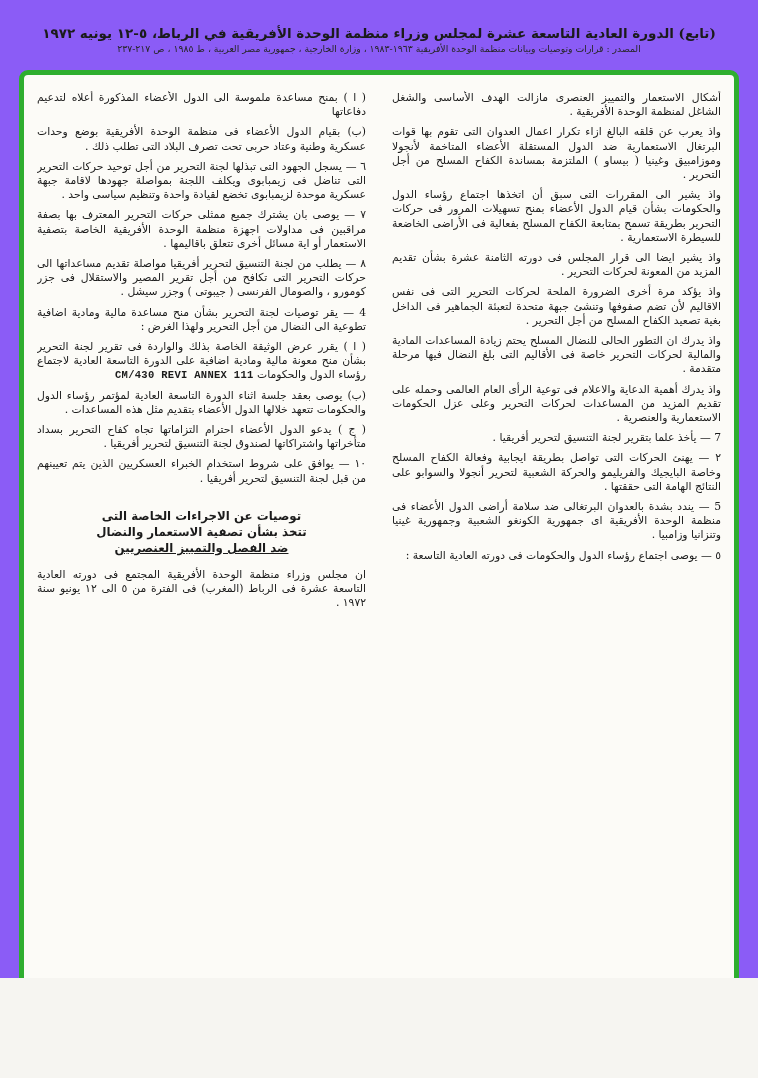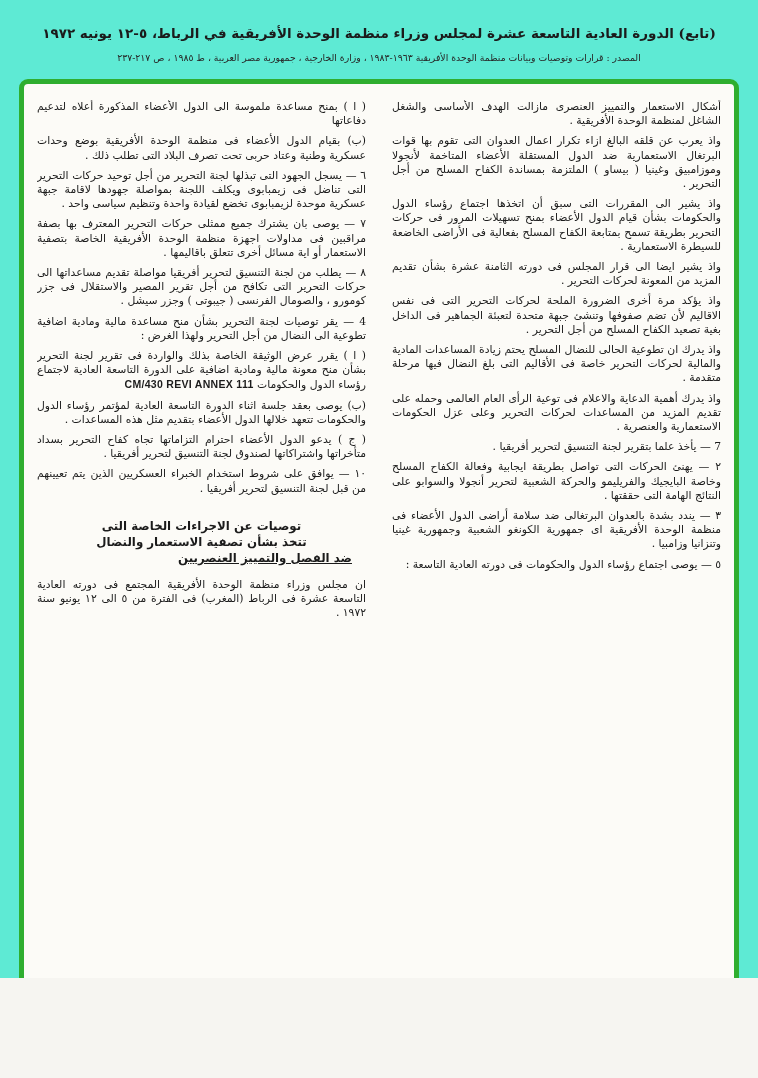--- a/index.html
+++ b/index.html
@@ -4,27 +4,27 @@
 <style>
   * { margin: 0; padding: 0; box-sizing: border-box; }
   html, body { width: 758px; height: 1078px; }
   body {
     background: #f6f5f1;
     font-family: "DejaVu Serif", "DejaVu Sans", serif;
     color: #1b1b1b;
   }
   .page {
     width: 758px; height: 978px;
-    background: #5eead4;
+    background: #8b5cf6;
     position: relative;
     overflow: hidden;
   }
   .doc-header { direction: rtl; text-align: center; padding: 24px 24px 0; }
   .doc-title { font-weight: bold; font-size: 13.5px; line-height: 18px; }
-  .doc-source { font-size: 9.3px; line-height: 13px; margin-top: 9px; color: #262626; }
+  .doc-source { font-size: 9.3px; line-height: 13px; color: #262626; }
   .green-box {
     margin: 15px 19px 0;
     height: 936px;
     border: 5px solid #2fae2f;
     border-radius: 9px;
     background: #fcfbf7;
     padding: 16px 13px 10px;
     overflow: hidden;
   }
   .columns { display: flex; direction: rtl; gap: 26px; height: 100%; }
@@ -34,32 +34,32 @@
     text-align: justify;
     font-size: 10.8px;
     line-height: 14.2px;
     overflow: hidden;
   }
   .para { margin-bottom: 6px; }
   .doc-ref {
     display: inline-block;
     direction: ltr;
     font-weight: bold;
-    font-family: Liberation Sans, sans-serif;
+    font-family: Liberation Mono, monospace;
     font-size: 10.5px;
     letter-spacing: 0.3px;
   }
   .section-heading {
     margin: 22px 14px 12px;
     text-align: center;
     font-weight: bold;
     font-size: 11.8px;
     line-height: 16px;
   }
-  .section-heading .underlined { text-decoration: underline; text-align: right; }
+  .section-heading .underlined { text-decoration: underline; }
   .closing { margin-top: 8px; }
   .page-number {
     text-align: center;
     font-size: 13px;
     font-weight: bold;
     margin-top: 5px;
   }
 </style>
 </head>
 <body>
@@ -73,25 +73,25 @@
 
   <main class="green-box">
     <div class="columns">
 
       <section class="column">
         <p class="para">أشكال الاستعمار والتمييز العنصرى مازالت الهدف الأساسى والشغل الشاغل لمنظمة الوحدة الأفريقية .</p>
         <p class="para">واذ يعرب عن قلقه البالغ ازاء تكرار اعمال العدوان التى تقوم بها قوات البرتغال الاستعمارية ضد الدول المستقلة الأعضاء المتاخمة لأنجولا وموزامبيق وغينيا ( بيساو ) الملتزمة بمساندة الكفاح المسلح من أجل التحرير .</p>
         <p class="para">واذ يشير الى المقررات التى سبق أن اتخذها اجتماع رؤساء الدول والحكومات بشأن قيام الدول الأعضاء بمنح تسهيلات المرور فى حركات التحرير بطريقة تسمح بمتابعة الكفاح المسلح بفعالية فى الأراضى الخاضعة للسيطرة الاستعمارية .</p>
         <p class="para">واذ يشير ايضا الى قرار المجلس فى دورته الثامنة عشرة بشأن تقديم المزيد من المعونة لحركات التحرير .</p>
         <p class="para">واذ يؤكد مرة أخرى الضرورة الملحة لحركات التحرير التى فى نفس الاقاليم لأن تضم صفوفها وتنشئ جبهة متحدة لتعبئة الجماهير فى الداخل بغية تصعيد الكفاح المسلح من أجل التحرير .</p>
-        <p class="para">واذ يدرك ان تطوعية الحالى للنضال المسلح يحتم زيادة المساعدات المادية والمالية لحركات التحرير خاصة فى الأقاليم التى بلغ النضال فيها مرحلة متقدمة .</p>
+        <p class="para">واذ يدرك ان التطور الحالى للنضال المسلح يحتم زيادة المساعدات المادية والمالية لحركات التحرير خاصة فى الأقاليم التى بلغ النضال فيها مرحلة متقدمة .</p>
         <p class="para">واذ يدرك أهمية الدعاية والاعلام فى توعية الرأى العام العالمى وحمله على تقديم المزيد من المساعدات لحركات التحرير وعلى عزل الحكومات الاستعمارية والعنصرية .</p>
         <p class="para">7 — يأخذ علما بتقرير لجنة التنسيق لتحرير أفريقيا .</p>
         <p class="para">٢ — يهنئ الحركات التى تواصل بطريقة ايجابية وفعالة الكفاح المسلح وخاصة البايجيك والفريليمو والحركة الشعبية لتحرير أنجولا والسوابو على النتائج الهامة التى حققتها .</p>
-        <p class="para">٣ — يندد بشدة بالعدوان البرتغالى ضد سلامة أراضى الدول الأعضاء فى منظمة الوحدة الأفريقية اى جمهورية الكونغو الشعبية وجمهورية غينيا وتنزانيا وزامبيا .</p>
+        <p class="para">5 — يندد بشدة بالعدوان البرتغالى ضد سلامة أراضى الدول الأعضاء فى منظمة الوحدة الأفريقية اى جمهورية الكونغو الشعبية وجمهورية غينيا وتنزانيا وزامبيا .</p>
         <p class="para">٥ — يوصى اجتماع رؤساء الدول والحكومات فى دورته العادية التاسعة :</p>
       </section>
 
       <section class="column">
         <p class="para">( ا ) بمنح مساعدة ملموسة الى الدول الأعضاء المذكورة أعلاه لتدعيم دفاعاتها</p>
         <p class="para">(ب) بقيام الدول الأعضاء فى منظمة الوحدة الأفريقية بوضع وحدات عسكرية وطنية وعتاد حربى تحت تصرف البلاد التى تطلب ذلك .</p>
         <p class="para">٦ — يسجل الجهود التى تبذلها لجنة التحرير من أجل توحيد حركات التحرير التى تناضل فى زيمبابوى ويكلف اللجنة بمواصلة جهودها لاقامة جبهة عسكرية موحدة لزيمبابوى تخضع لقيادة واحدة وتنظيم سياسى واحد .</p>
         <p class="para">٧ — يوصى بان يشترك جميع ممثلى حركات التحرير المعترف بها بصفة مراقبين فى مداولات اجهزة منظمة الوحدة الأفريقية الخاصة بتصفية الاستعمار أو اية مسائل أخرى تتعلق باقاليمها .</p>
         <p class="para">٨ — يطلب من لجنة التنسيق لتحرير أفريقيا مواصلة تقديم مساعداتها الى حركات التحرير التى تكافح من أجل تقرير المصير والاستقلال فى جزر كومورو ، والصومال الفرنسى ( جيبوتى ) وجزر سيشل .</p>
         <p class="para">4 — يقر توصيات لجنة التحرير بشأن منح مساعدة مالية ومادية اضافية تطوعية الى النضال من أجل التحرير ولهذا الغرض :</p>

